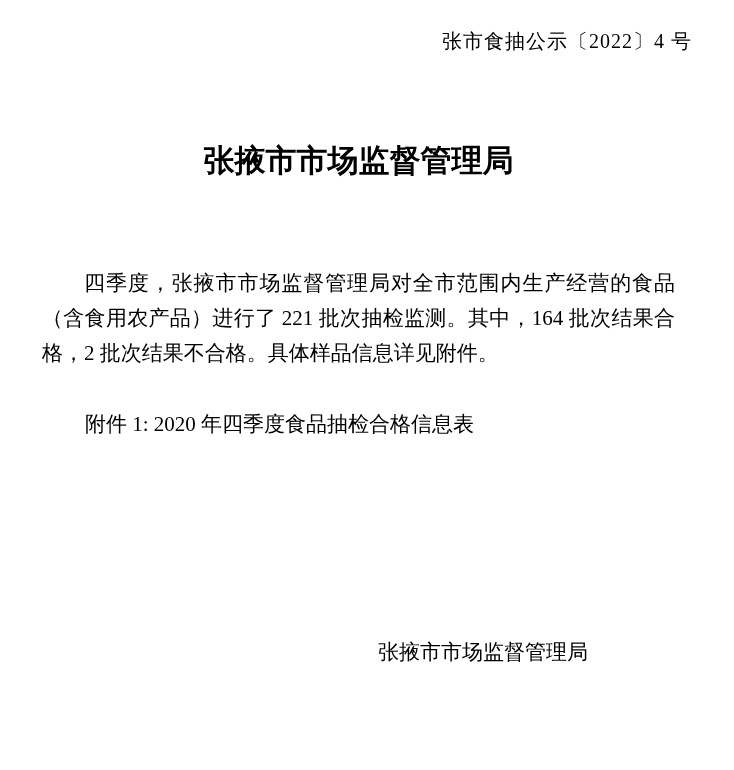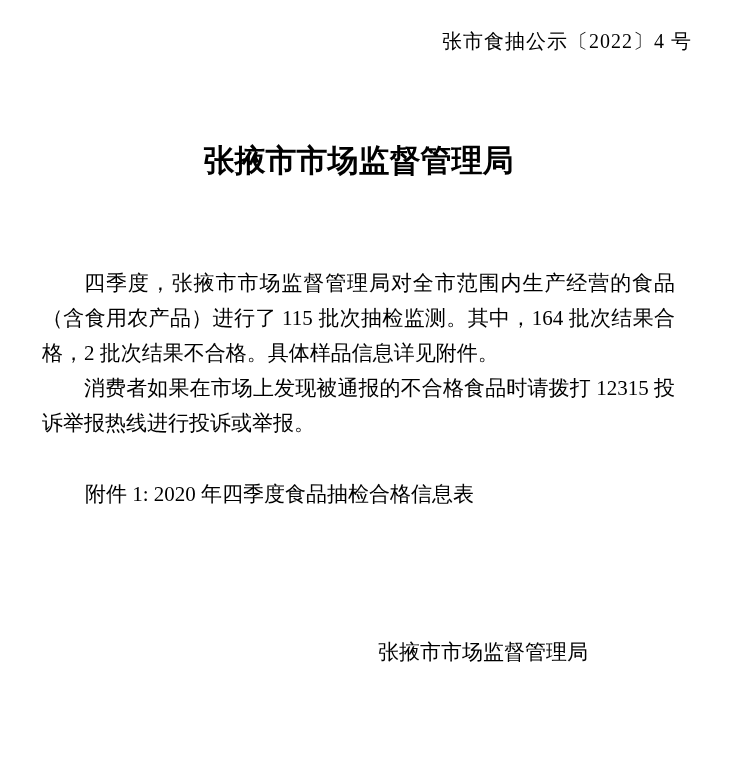--- a/index.html
+++ b/index.html
@@ -66,22 +66,21 @@
 
 <div class="page">
 
   <div class="ref-number">张市食抽公示〔2022〕4 号</div>
 
   <div class="title-block">
     <div>张掖市市场监督管理局</div>
   </div>
 
   <div class="content">
-    <p class="para">四季度，张掖市市场监督管理局对全市范围内生产经营的食品（含食用农产品）进行了 115 批次抽检监测。其中，164 批次结果合格，2 批次结果不合格。具体样品信息详见附件。</p>
-    <p class="para">消费者如果在市场上发现被通报的不合格食品时请拨打 12315 投诉举报热线进行投诉或举报。</p>
+    <p class="para">四季度，张掖市市场监督管理局对全市范围内生产经营的食品（含食用农产品）进行了 221 批次抽检监测。其中，164 批次结果合格，2 批次结果不合格。具体样品信息详见附件。</p>
 
     <div class="attachments">
       <div class="attachment-line1">附件 1: 2020 年四季度食品抽检合格信息表</div>
     </div>
   </div>
 
   <div class="signature-block">
     <div>张掖市市场监督管理局</div>
   </div>
 

